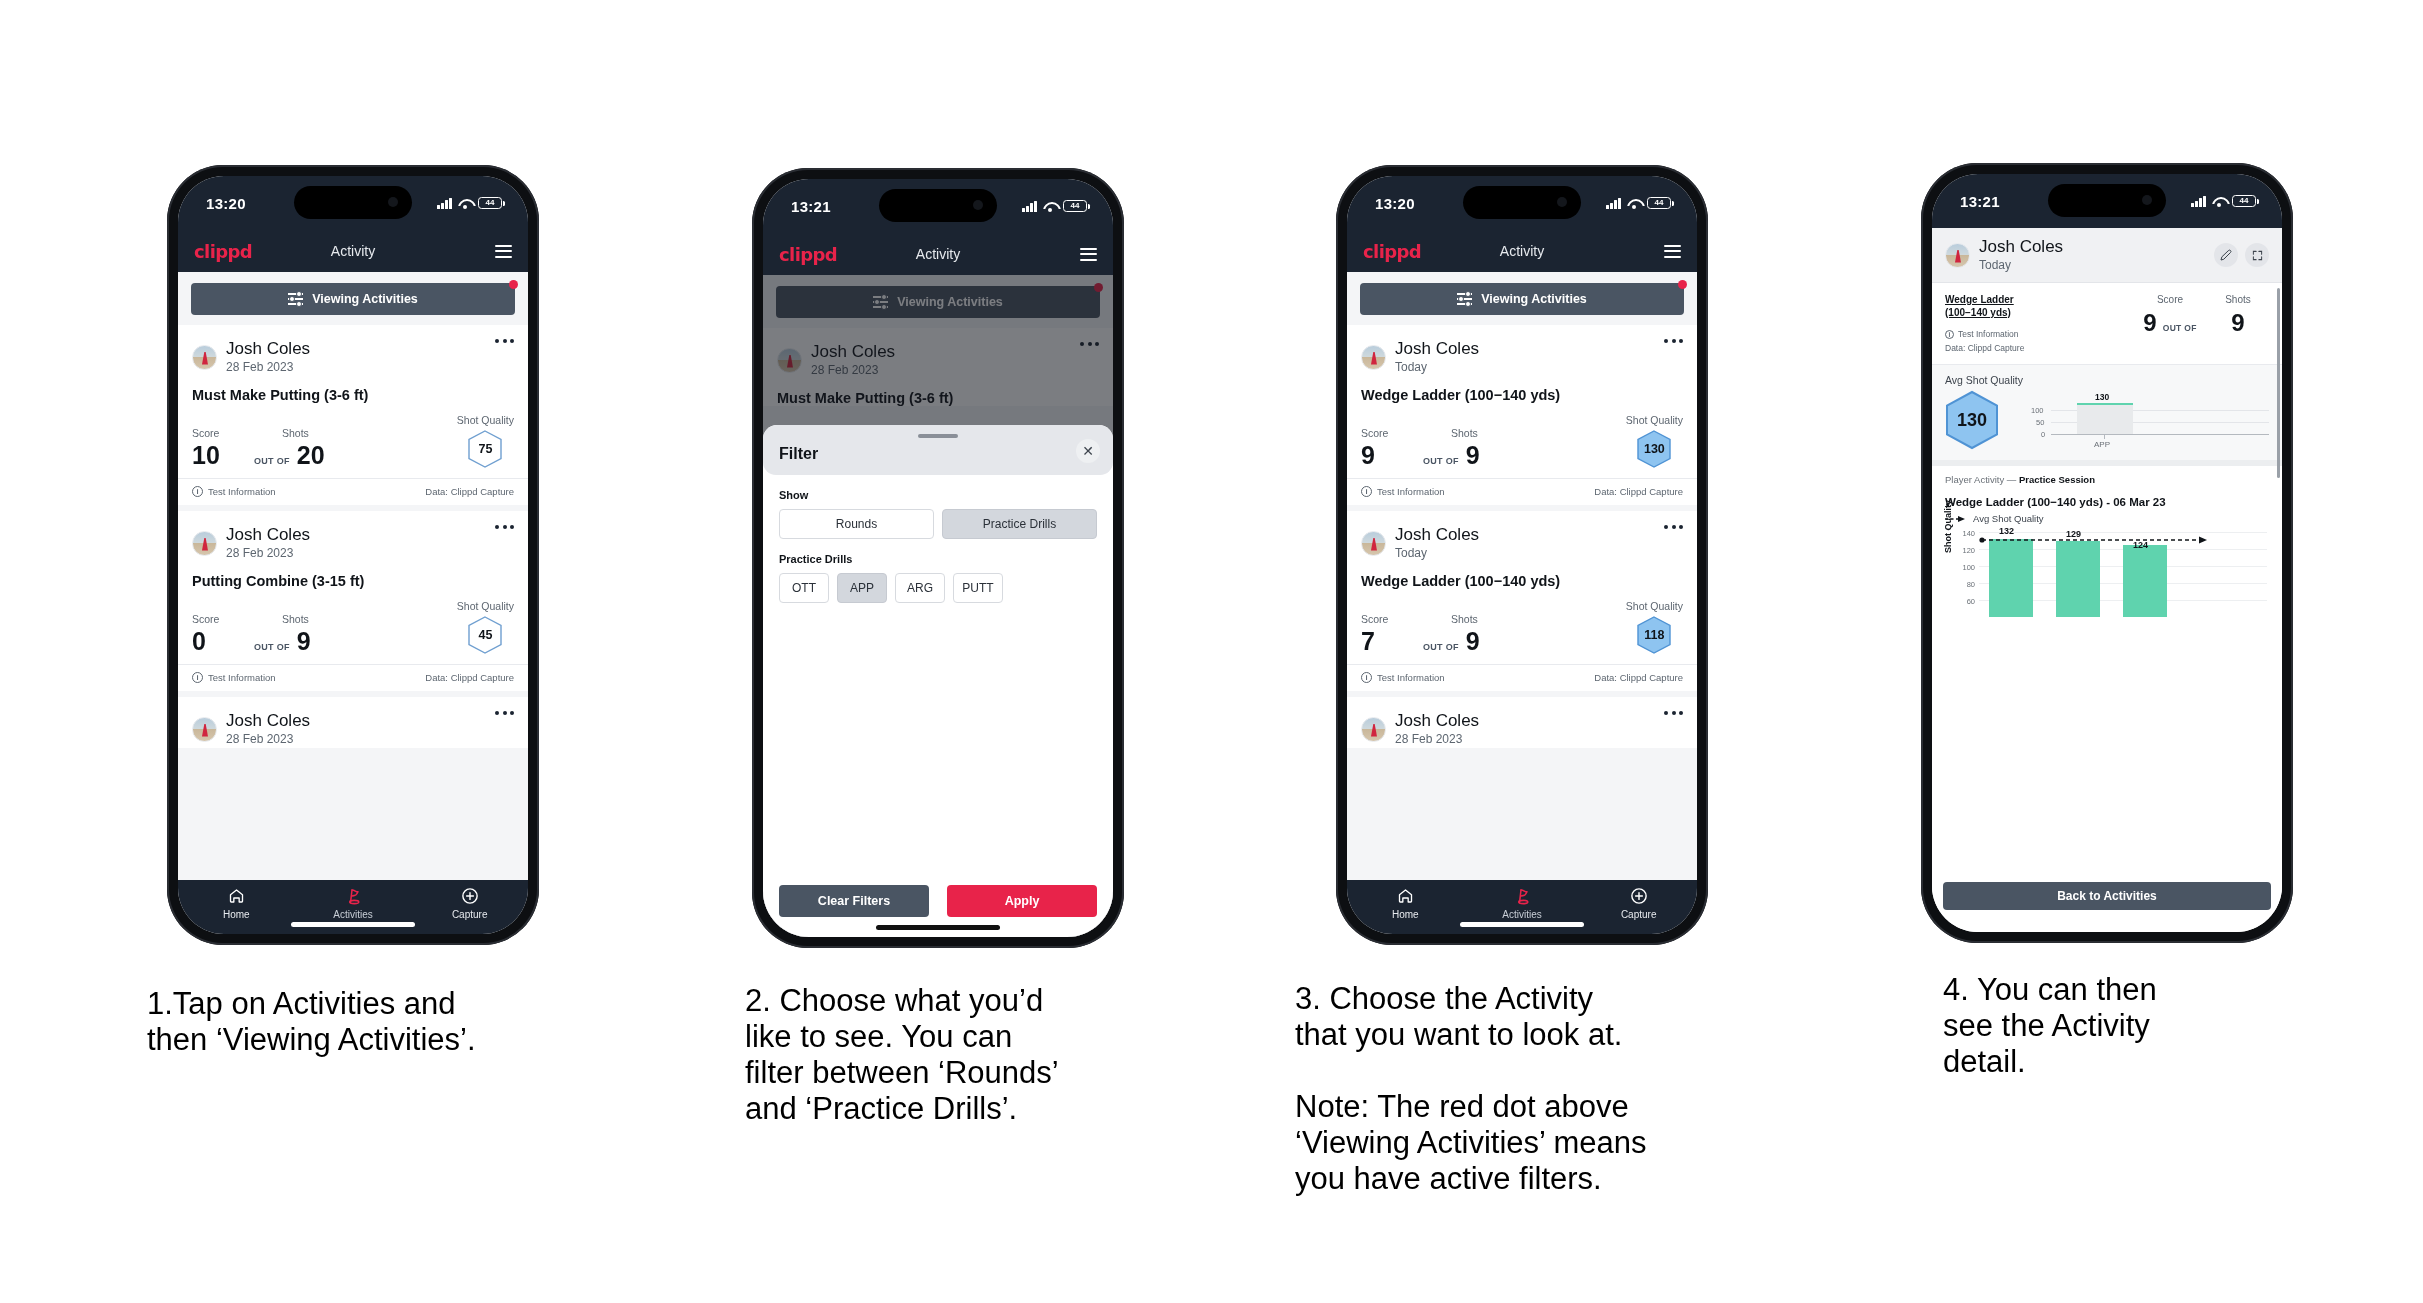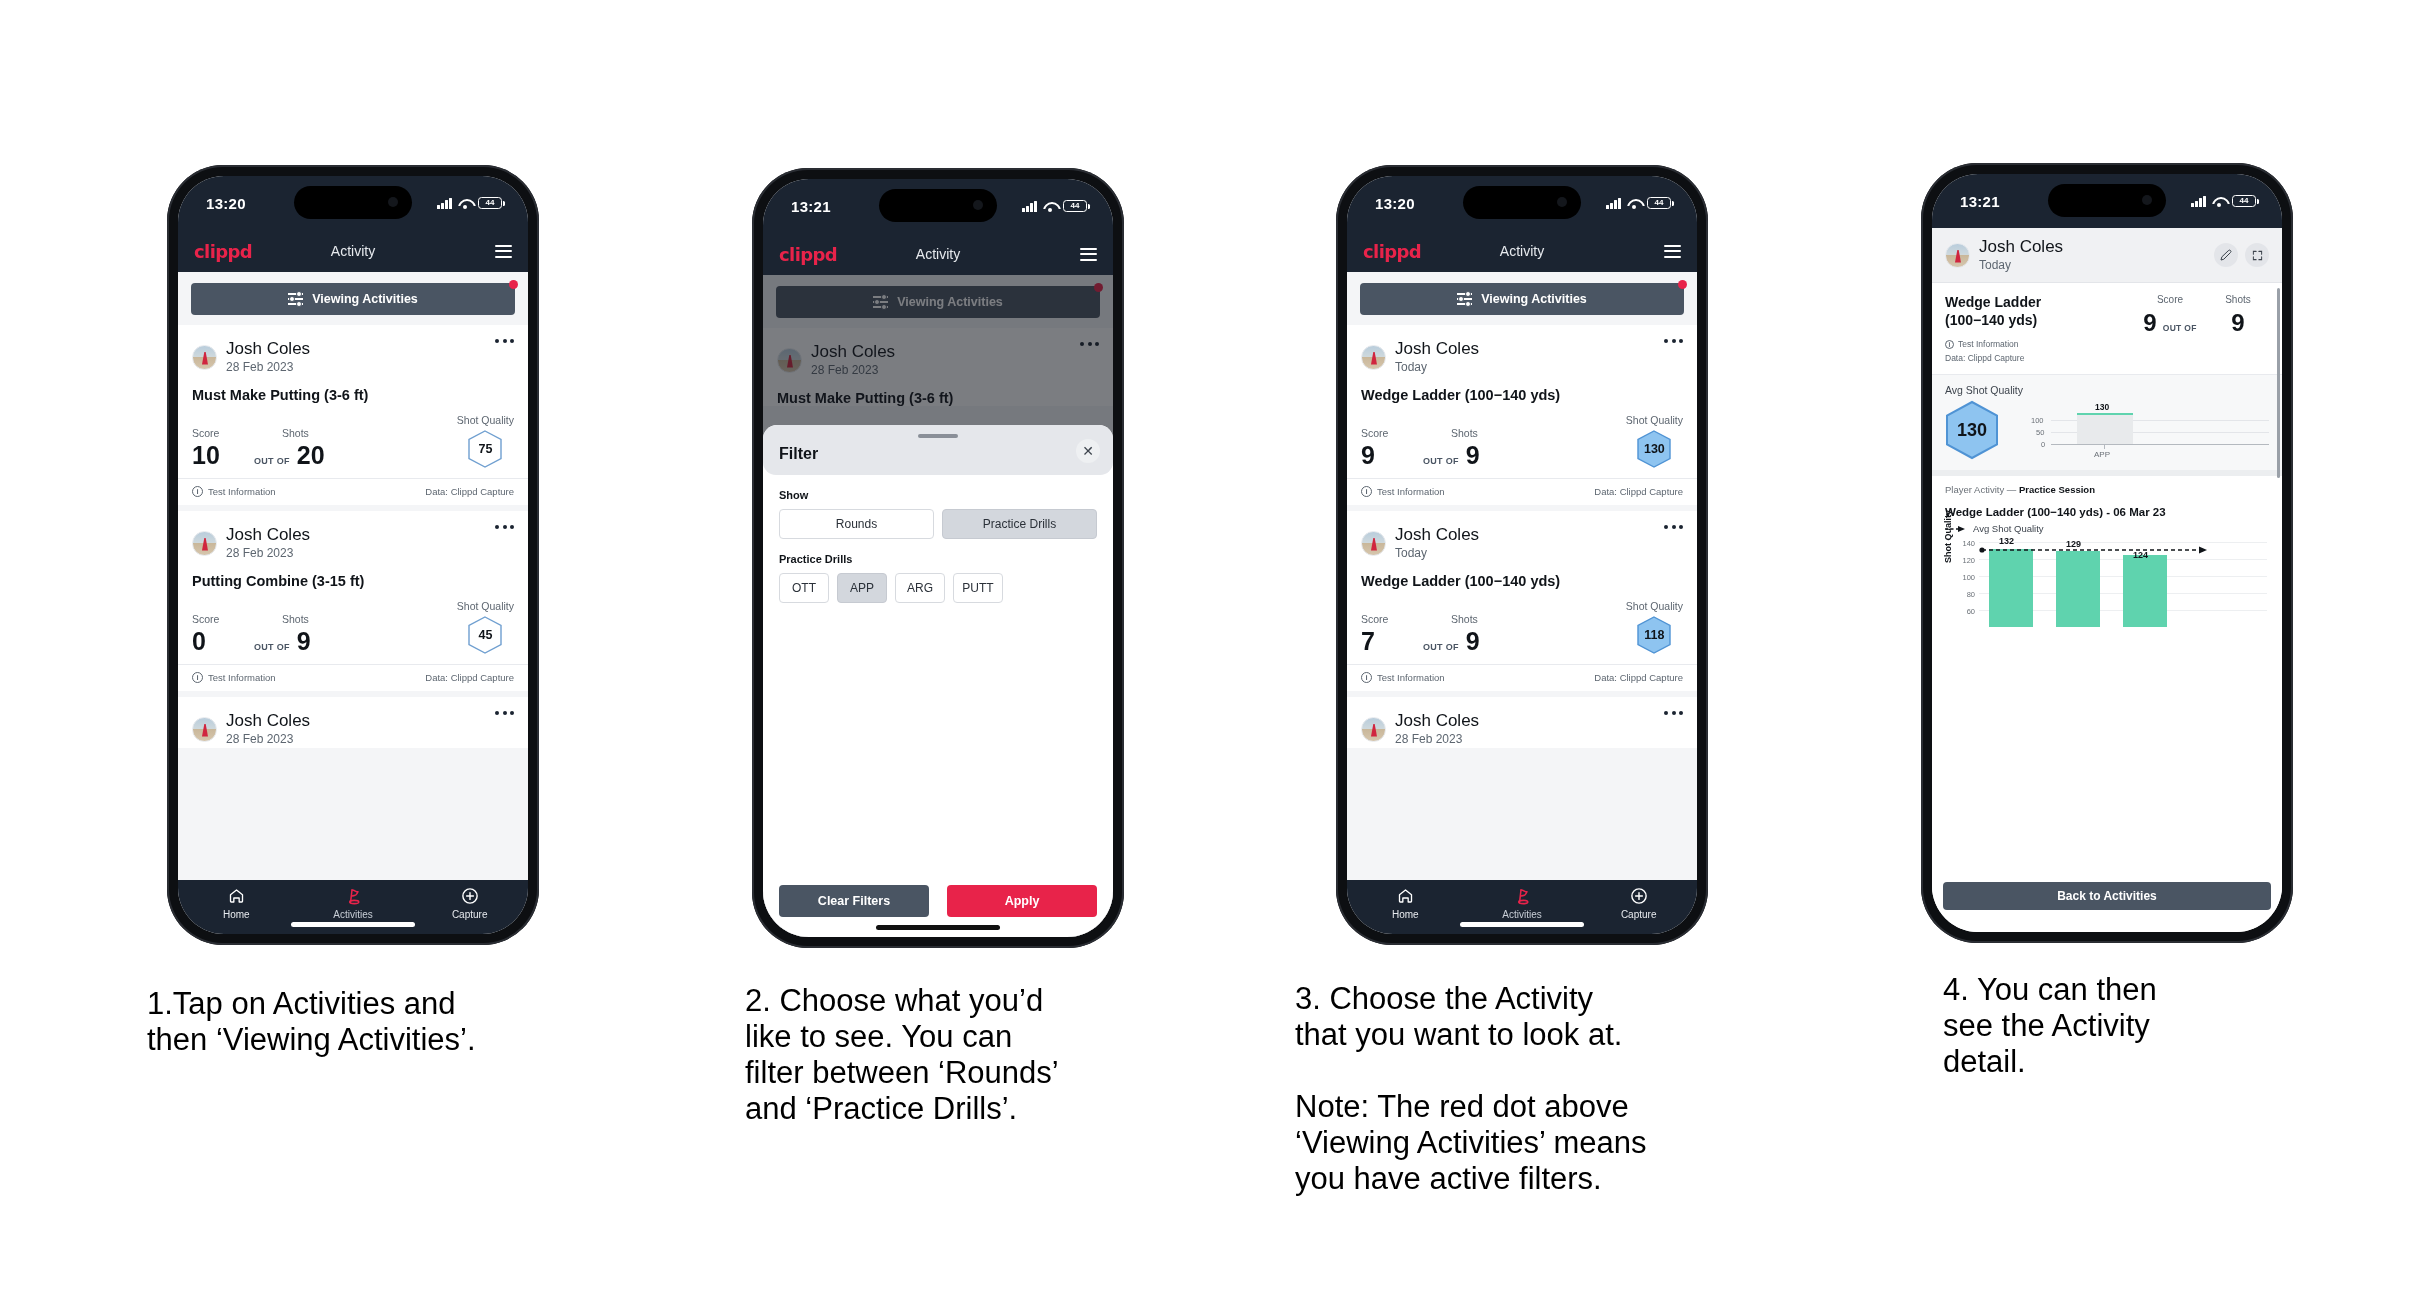--- a/index.html
+++ b/index.html
@@ -232,21 +232,21 @@
   .d-userbar{
     background:#f0f1f3; padding:8px 13px; display:flex; align-items:center;
     border-bottom:1px solid #e3e5e9;
   }
   .d-actions{ margin-left:auto; display:flex; gap:7px;}
   .circ-btn{
     width:24px;height:24px;border-radius:50%;background:#e3e5e9;
     display:flex;align-items:center;justify-content:center;
   }
   .d-sum{ background:#fff; padding:11px 13px 9px; display:flex; align-items:flex-start;}
-  .d-sum-title{ font-size:14px; font-weight:700; color:#101419; line-height:1.25; width:118px;}
+  .d-sum-title{ font-size:10px; font-weight:700; color:#101419; line-height:1.25; width:118px;text-decoration:underline;}
   .d-sum-meta{ margin-top:9px; font-size:8.5px; color:#5d6670; line-height:1.6;}
   .d-sum-meta .ti{ display:flex; align-items:center; gap:4px;}
   .d-score{ margin-left:auto; display:flex; align-items:flex-start; gap:0; text-align:center;}
   .d-score .sc{ width:74px;}
   .d-score .sh{ width:62px;}
   .d-score .lb{ font-size:10px; color:#5d6670;}
   .d-score .vl{ font-size:24px; font-weight:700; color:#101419; margin-top:4px;
     display:flex; align-items:baseline; justify-content:center; gap:6px;}
   .d-score .of{ font-size:8.5px; font-weight:700; color:#4a5563; letter-spacing:.3px;}
 

